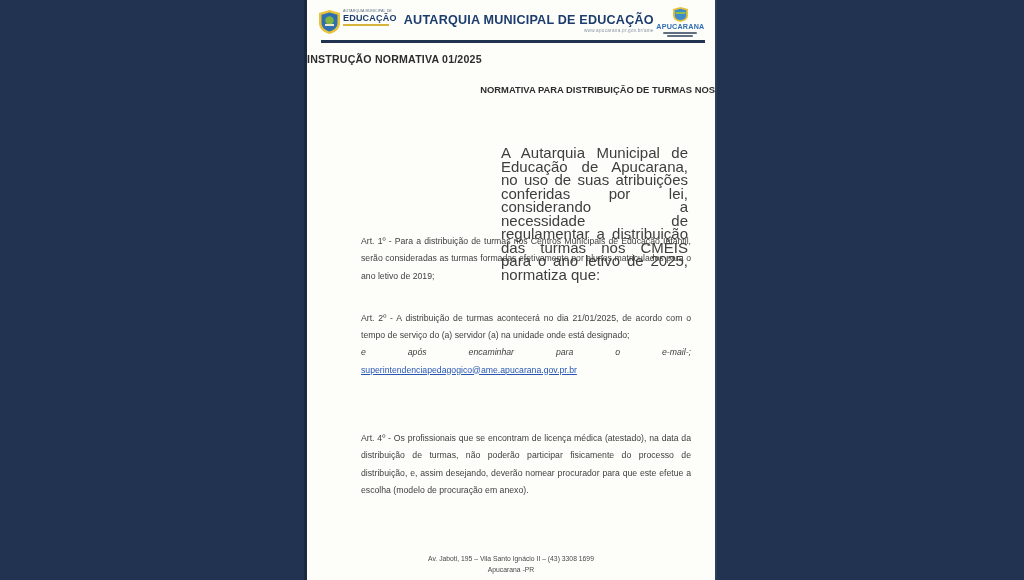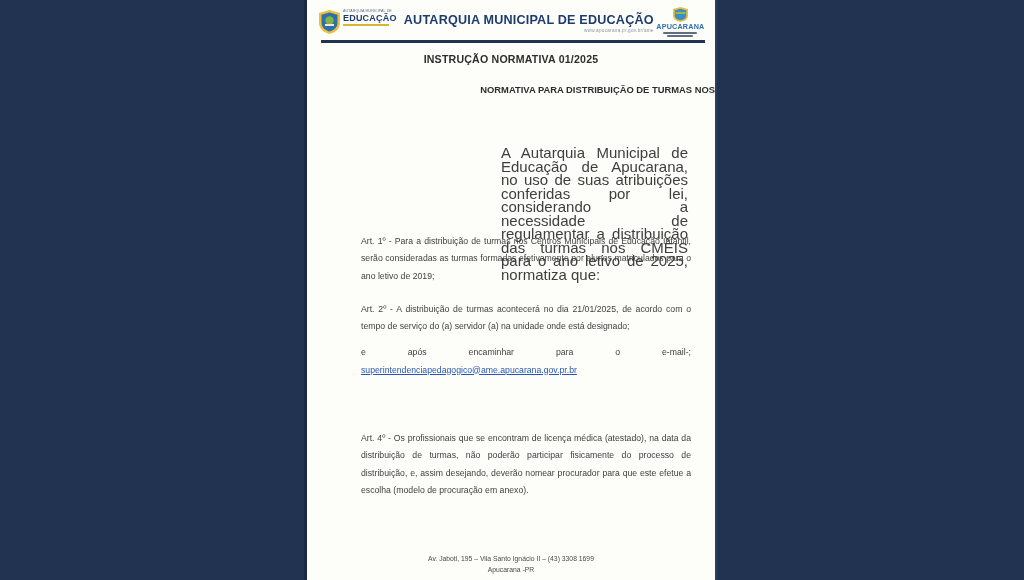--- a/index.html
+++ b/index.html
@@ -19,30 +19,30 @@
   .header-center{flex:1;display:flex;flex-direction:column;align-items:flex-end;justify-content:center;margin-top:2px;}
   .header-title{font-size:12.6px;font-weight:bold;color:#1d3c6e;letter-spacing:.2px;white-space:nowrap;}
   .header-site{font-size:4.6px;color:#8a97a6;margin-top:1.5px;letter-spacing:.3px;}
   .logo-right{width:54px;display:flex;flex-direction:column;align-items:center;line-height:1;}
   .logo-apu{font-size:7.2px;font-weight:bold;color:#2e6db4;letter-spacing:.2px;margin-top:1px;}
   .cap-bar{height:2px;background:#5f6e80;border-radius:1px;margin-top:1.5px;}
   .cap-bar.b1{width:34px;} .cap-bar.b2{width:26px;}
   .head-rule{position:absolute;top:40px;left:14px;right:10px;height:3px;background:#22334f;}
 
   
-  .doc-title{position:absolute;top:53px;left:0;right:0;text-align:center;
+  .doc-title{position:absolute;top:53px;left:0;right:0;
              font-size:10.6px;font-weight:bold;color:#2d2d2d;letter-spacing:.2px;}
   .doc-sub{position:absolute;left:0;right:0;text-align:right;font-size:9.4px;font-weight:bold;color:#2d2d2d;}
   .sub1{top:84px;} .sub2{top:101px;}
   .intro{position:absolute;top:131px;left:194px;width:187px;font-size:15px;line-height:13.5px;
          color:#3e3e3e;text-align:justify;}
   .art{position:absolute;left:54px;width:330px;font-size:8.7px;line-height:17.5px;
        color:#3e3e3e;text-align:justify;}
-  .art1{top:224px;} .art2{top:292px;} .art3{top:344px;} .art4{top:421px;} .art5{top:501px;}
-  .force-just{text-align:justify;text-align-last:justify;}
+  .art1{top:224px;} .art2{top:301px;} .art3{top:344px;} .art4{top:421px;} .art5{top:501px;}
+  .force-just{text-align:justify;text-align-last:justify;font-style:italic;}
   .email-link{color:#2756b5;text-decoration:underline;cursor:pointer;display:inline-block;}
 
   
   .doc-footer{position:absolute;top:553px;left:0;right:0;text-align:center;
               font-size:6.8px;line-height:11px;color:#4a4a4a;}
 
   
   .shield-svg{display:block;}
 </style>
 </head>

